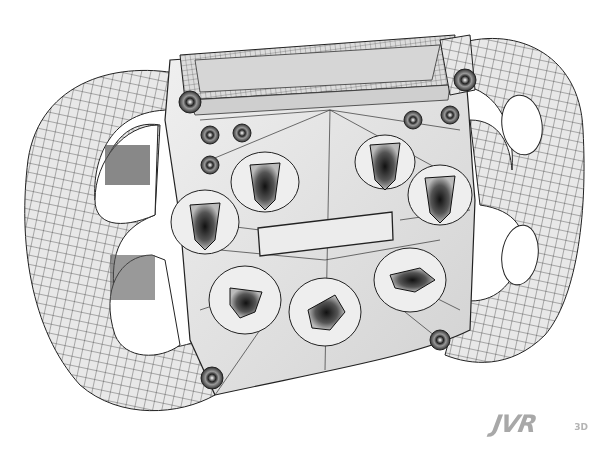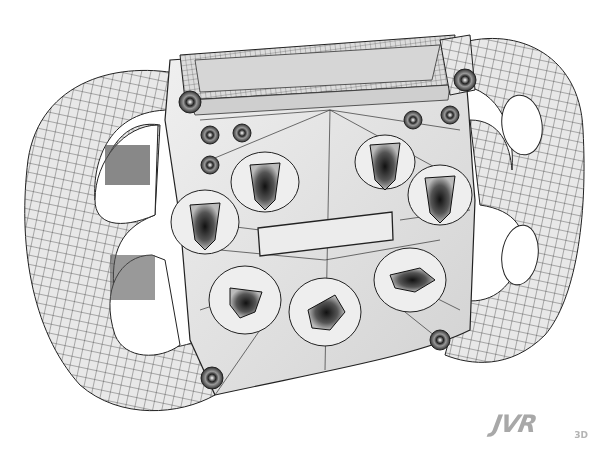--- a/index.html
+++ b/index.html
@@ -1,20 +1,20 @@
 <!DOCTYPE html>
 <html><head>
 <meta charset="utf-8">
 <style>
   html,body{margin:0;padding:0;background:#ffffff;}
   body{width:600px;height:450px;overflow:hidden;position:relative;font-family:"DejaVu Sans",sans-serif;}
   #scene{position:absolute;left:0;top:0;width:600px;height:450px;}
   .logo{position:absolute;right:12px;bottom:10px;width:95px;height:30px;}
   .logo-main{position:absolute;left:0;top:0;font-family:"DejaVu Sans",sans-serif;font-weight:bold;font-style:italic;font-size:24px;letter-spacing:-1px;color:#a8a8a8;transform:skewX(-10deg);}
-  .logo-sub{position:absolute;right:0;bottom:0;font-family:"DejaVu Sans",sans-serif;font-weight:bold;font-size:9px;color:#b4b4b4;}
+  .logo-sub{position:absolute;right:0;bottom:8px;font-family:"DejaVu Sans",sans-serif;font-weight:bold;font-size:9px;color:#b4b4b4;}
 </style>
 </head>
 <body>
 
 <svg id="scene" viewBox="0 0 600 450" xmlns="http://www.w3.org/2000/svg">
   <defs>
     <pattern id="mesh" width="9" height="9" patternUnits="userSpaceOnUse" patternTransform="rotate(12)">
       <rect width="9" height="9" fill="#e8e8e8"></rect>
       <path d="M0 0 H9 M0 0 V9" stroke="#2a2a2a" stroke-width="0.7" fill="none"></path>
     </pattern>

